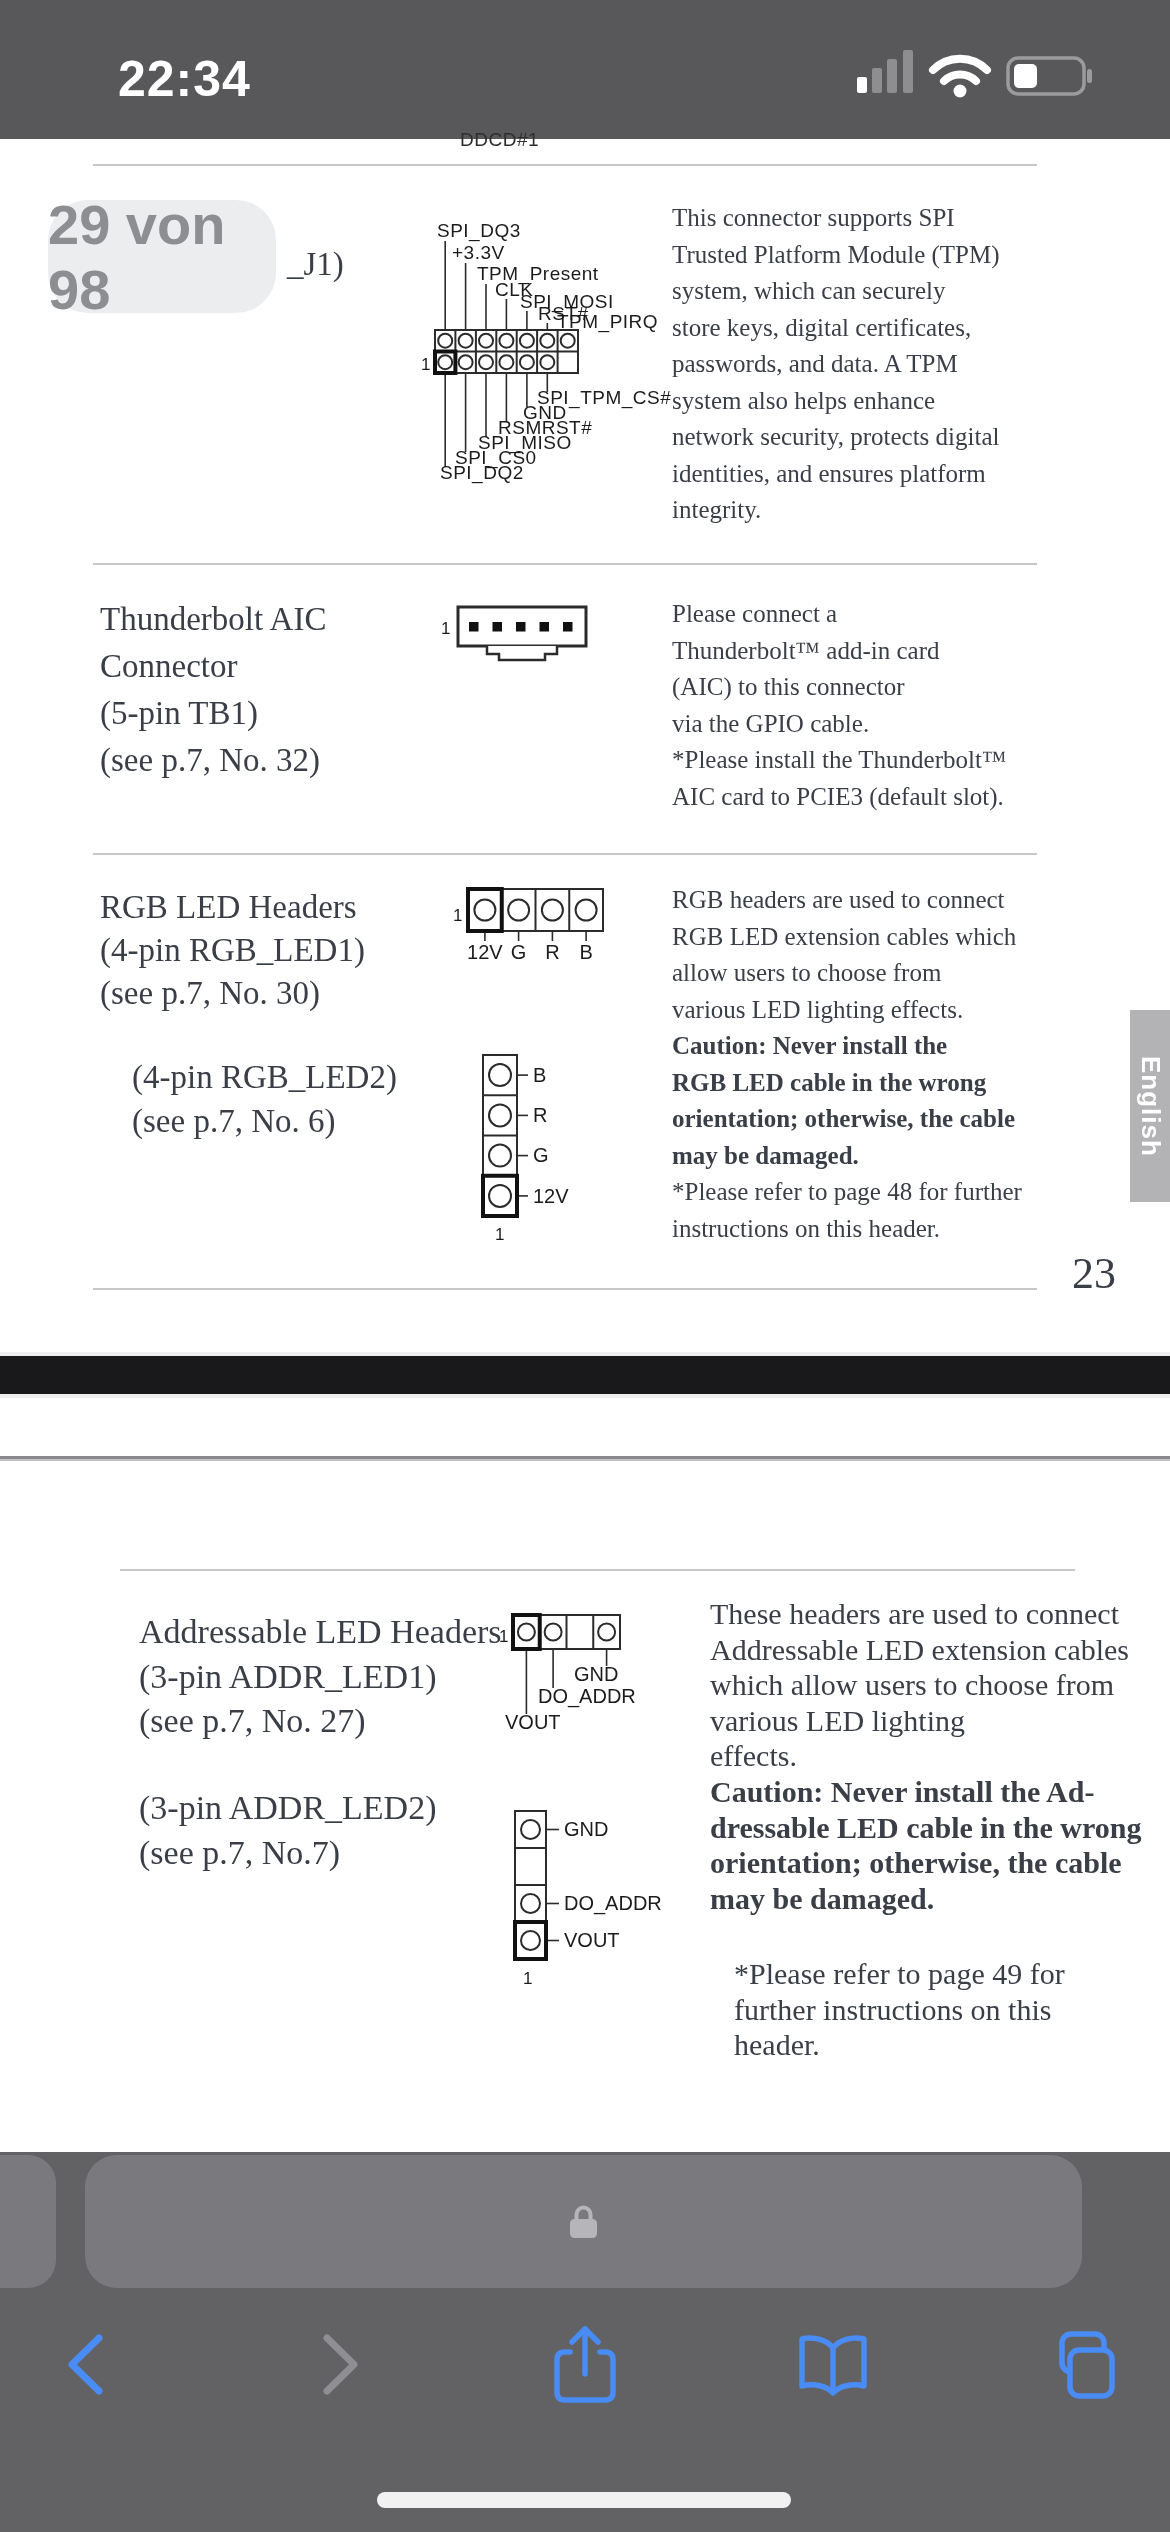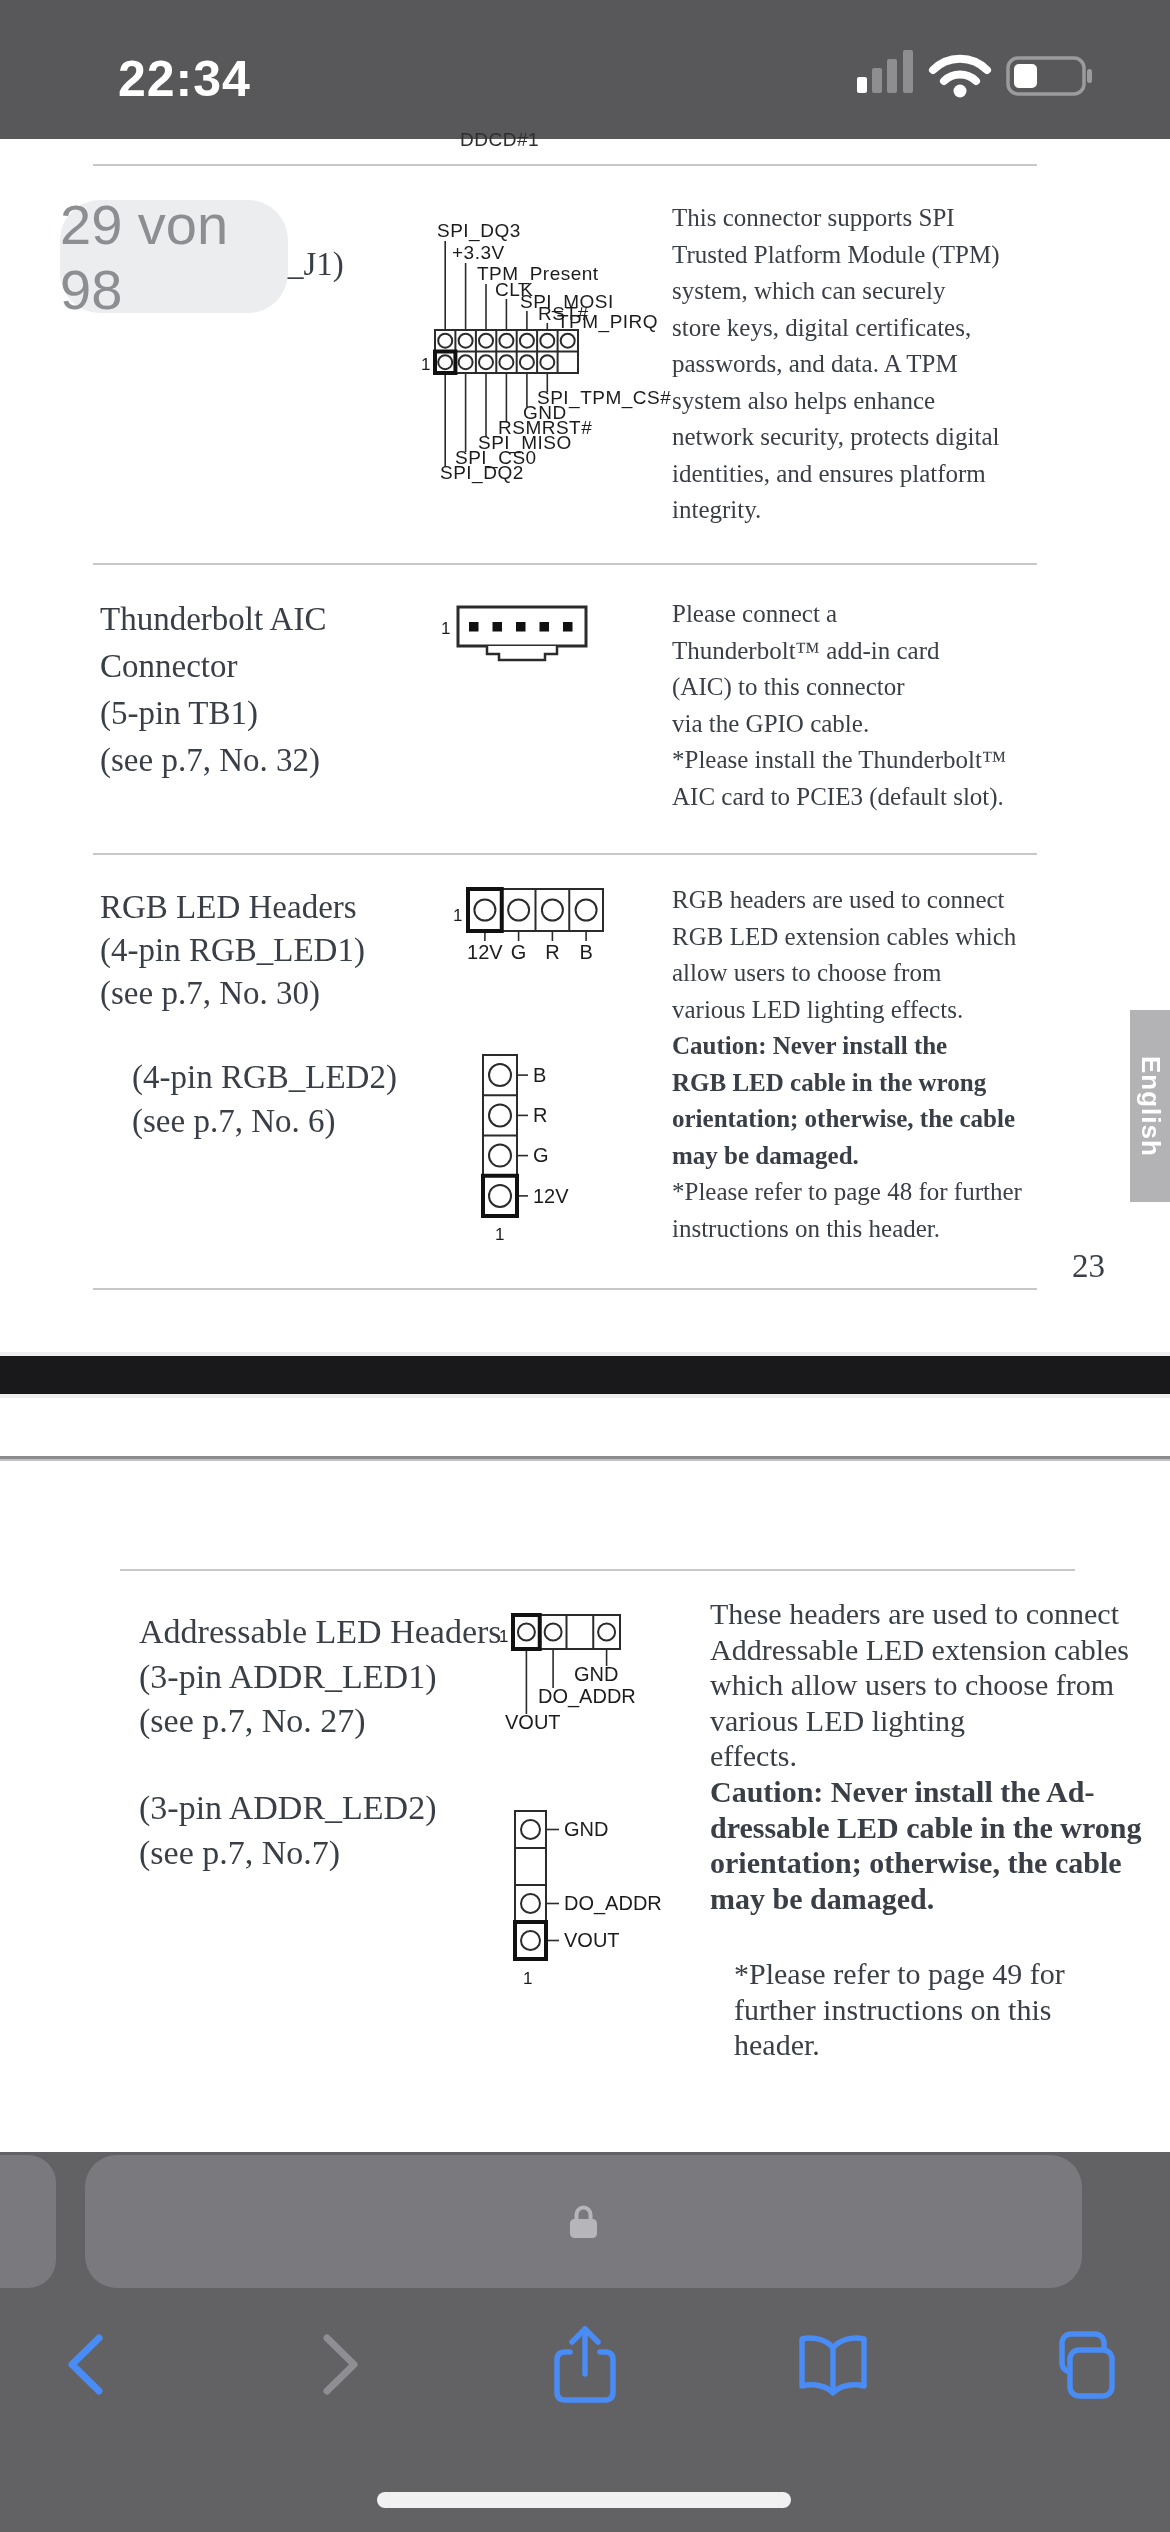--- a/index.html
+++ b/index.html
@@ -12,29 +12,29 @@
   
   .para{position:absolute;font-family:"Liberation Serif",serif;font-size:25px;line-height:36.5px;
         color:#3a3e47;white-space:pre-line;}
   .para.bold{font-weight:bold;}
   .para.p24{font-size:30px;line-height:35.6px;}
   .labelcol{position:absolute;font-family:"Liberation Serif",serif;font-size:33px;line-height:47px;
         color:#3a3e47;white-space:pre-line;}
   .rule{position:absolute;height:2px;background:#c8c8c8;}
   .smallsans{position:absolute;font-size:19px;color:#2e2e2e;letter-spacing:0.5px;}
   
-  .pill{left:60px;top:200px;width:228px;height:113px;border-radius:40px;background:#ebedee;
-        display:flex;align-items:center;justify-content:center;}
+  .pill{left:48px;top:200px;width:228px;height:113px;border-radius:40px;background:#ebedee;
+        display:flex;align-items:center;justify-content:center;font-weight:bold;}
   .pill span{color:#8d8e92;font-size:56px;}
   .fragment{left:287px;top:246px;font-family:"Liberation Serif",serif;font-size:33px;color:#3a3e47;}
   
   .sidetab{left:1130px;top:1010px;width:40px;height:192px;background:#b3b3b5;
         display:flex;align-items:center;justify-content:center;}
   .sidetab span{writing-mode:vertical-rl;color:#fff;font-size:26px;font-weight:bold;letter-spacing:1px;}
-  .pagenum{left:1072px;top:1248px;font-family:"Liberation Serif",serif;font-size:33px;color:#3a3e47;}
+  .pagenum{left:1072px;top:1248px;font-family:"Liberation Serif",serif;font-size:44px;color:#3a3e47;}
   
   .strip1{left:0;top:1352px;width:1170px;height:4px;background:#efefef;}
   .blackbar{left:0;top:1356px;width:1170px;height:38px;background:#19191b;}
   .strip2{left:0;top:1394px;width:1170px;height:4px;background:#efefef;}
   .grayline1{left:0;top:1456px;width:1170px;height:3px;background:#8b8b8d;}
   .grayline2{left:0;top:1459px;width:1170px;height:2px;background:#c2c2c4;}
   .labelcol.p24{font-size:34px;line-height:44.5px;}
   
   .toolbar{left:0;top:2152px;width:1170px;height:380px;background:#626265;}
   .urlcapsule{left:85px;top:2155px;width:997px;height:133px;border-radius:32px;background:#7a7a7e;

